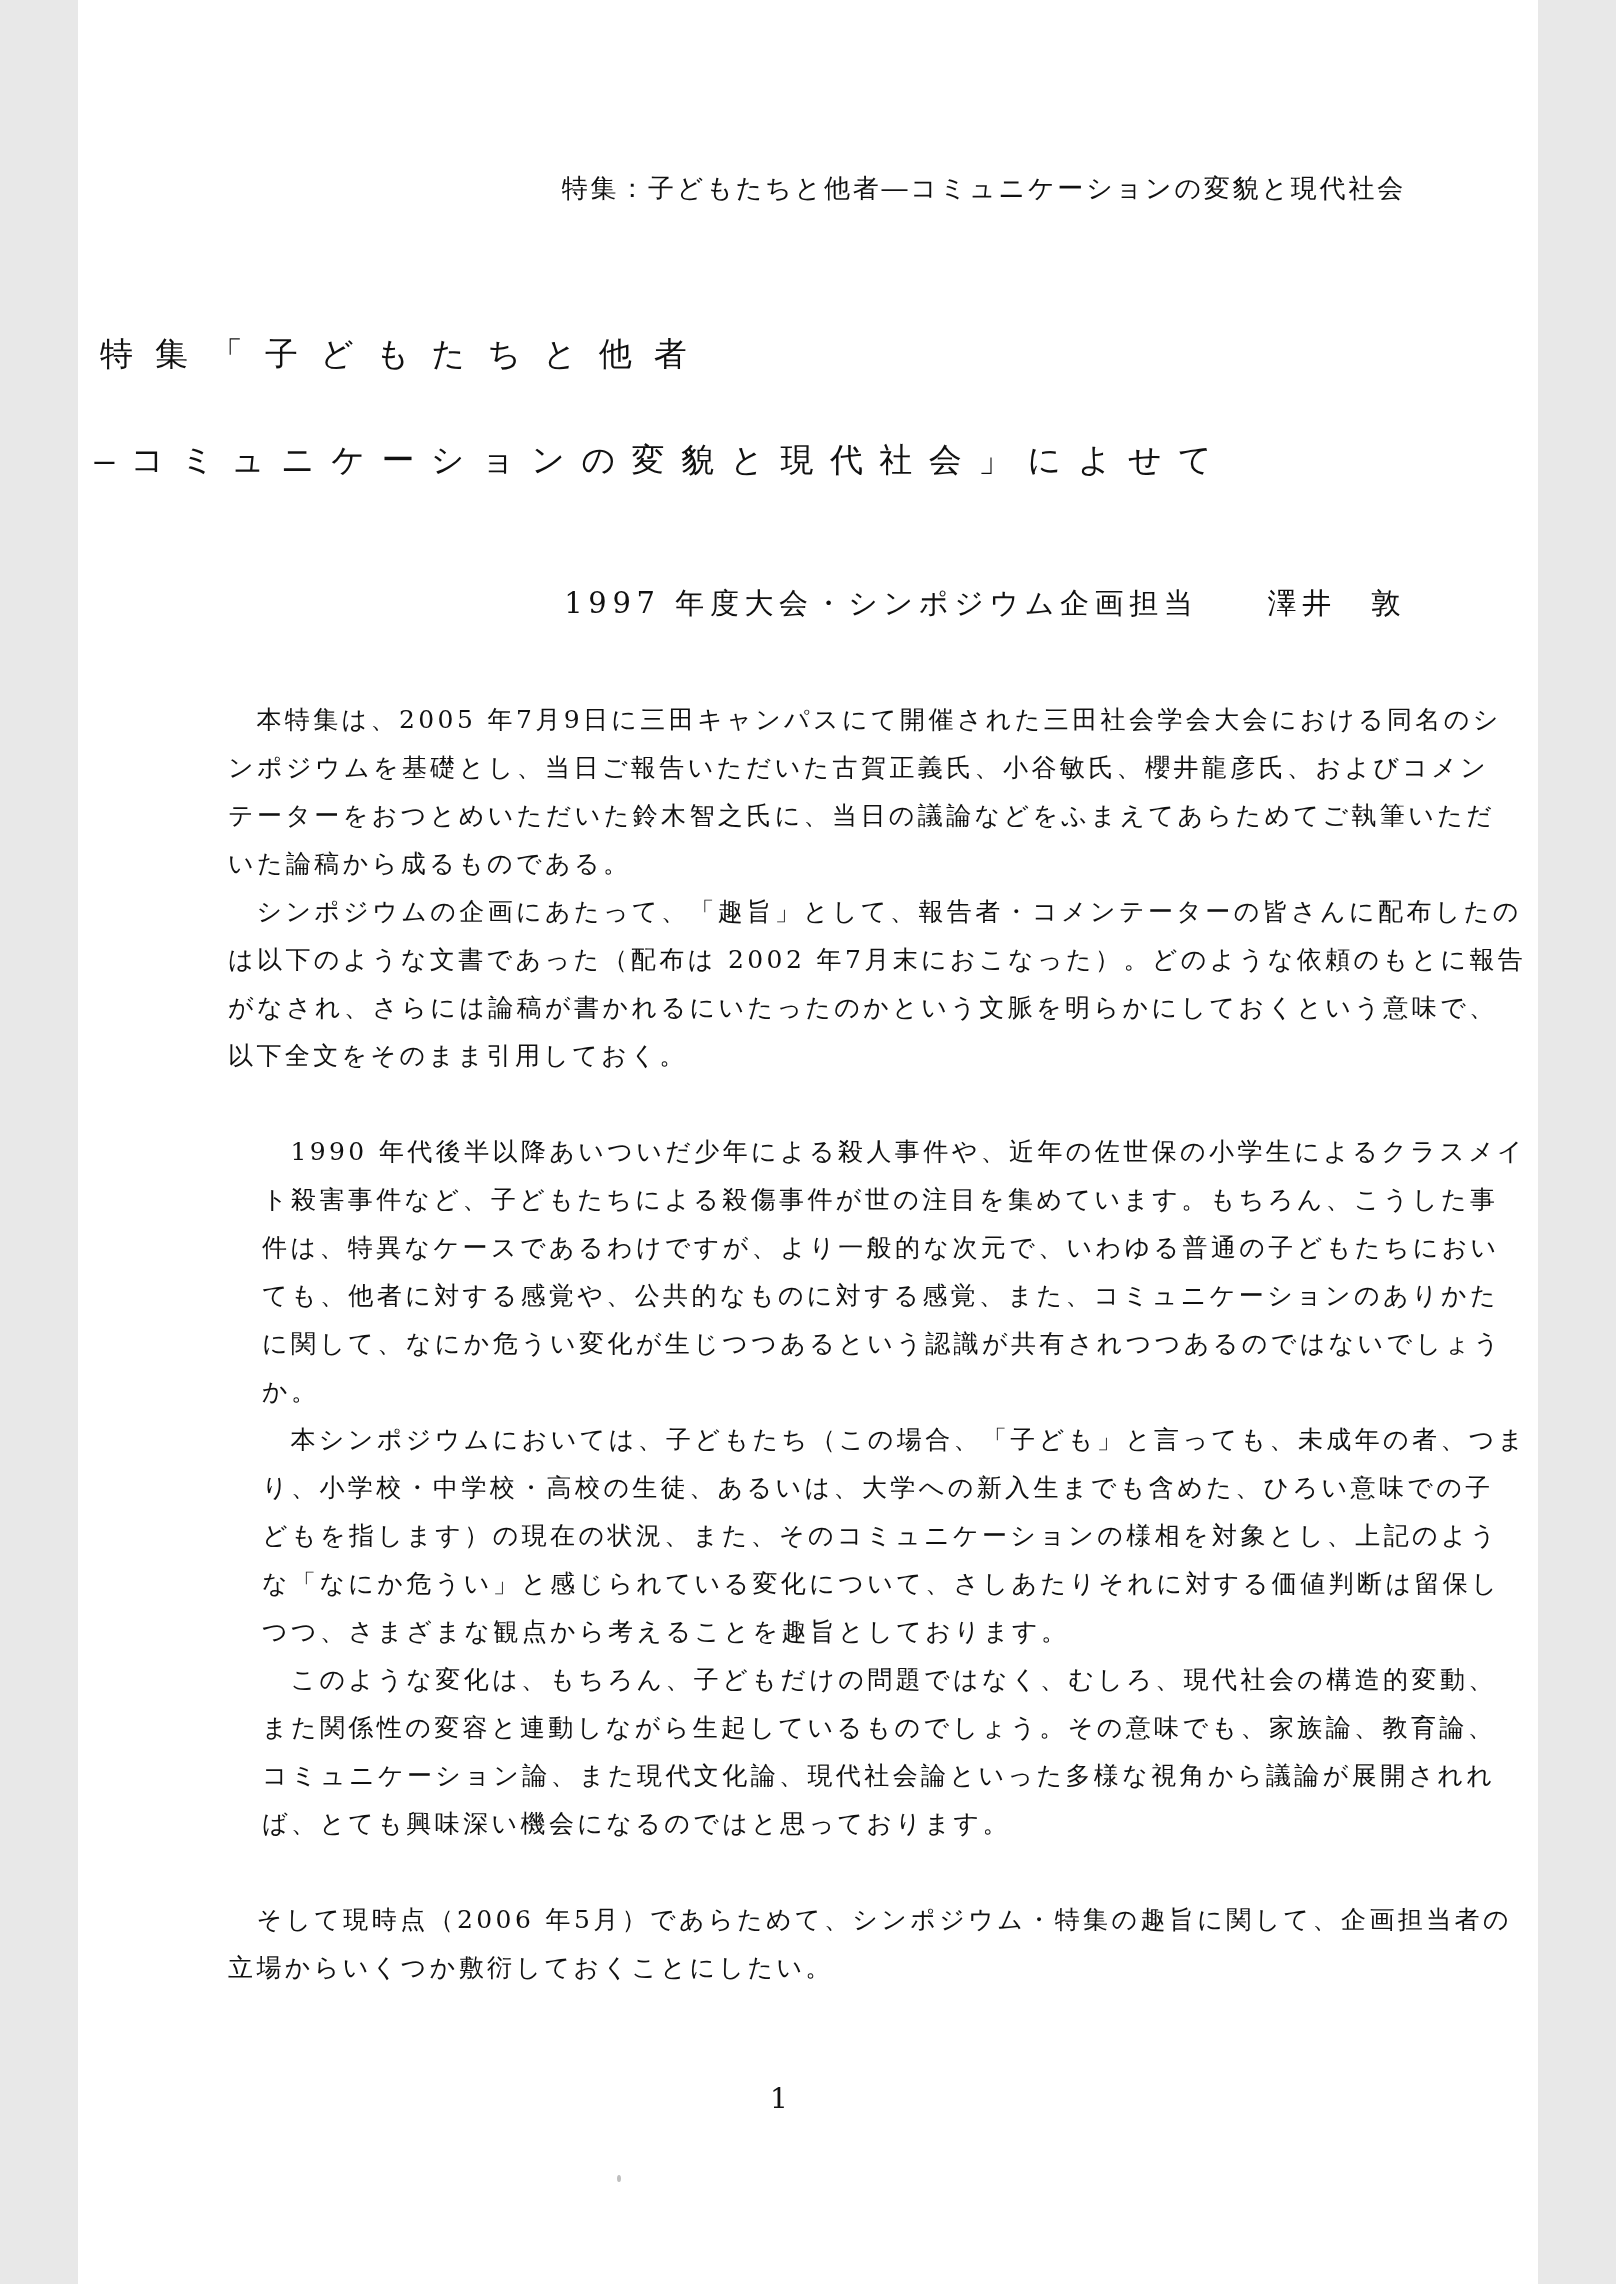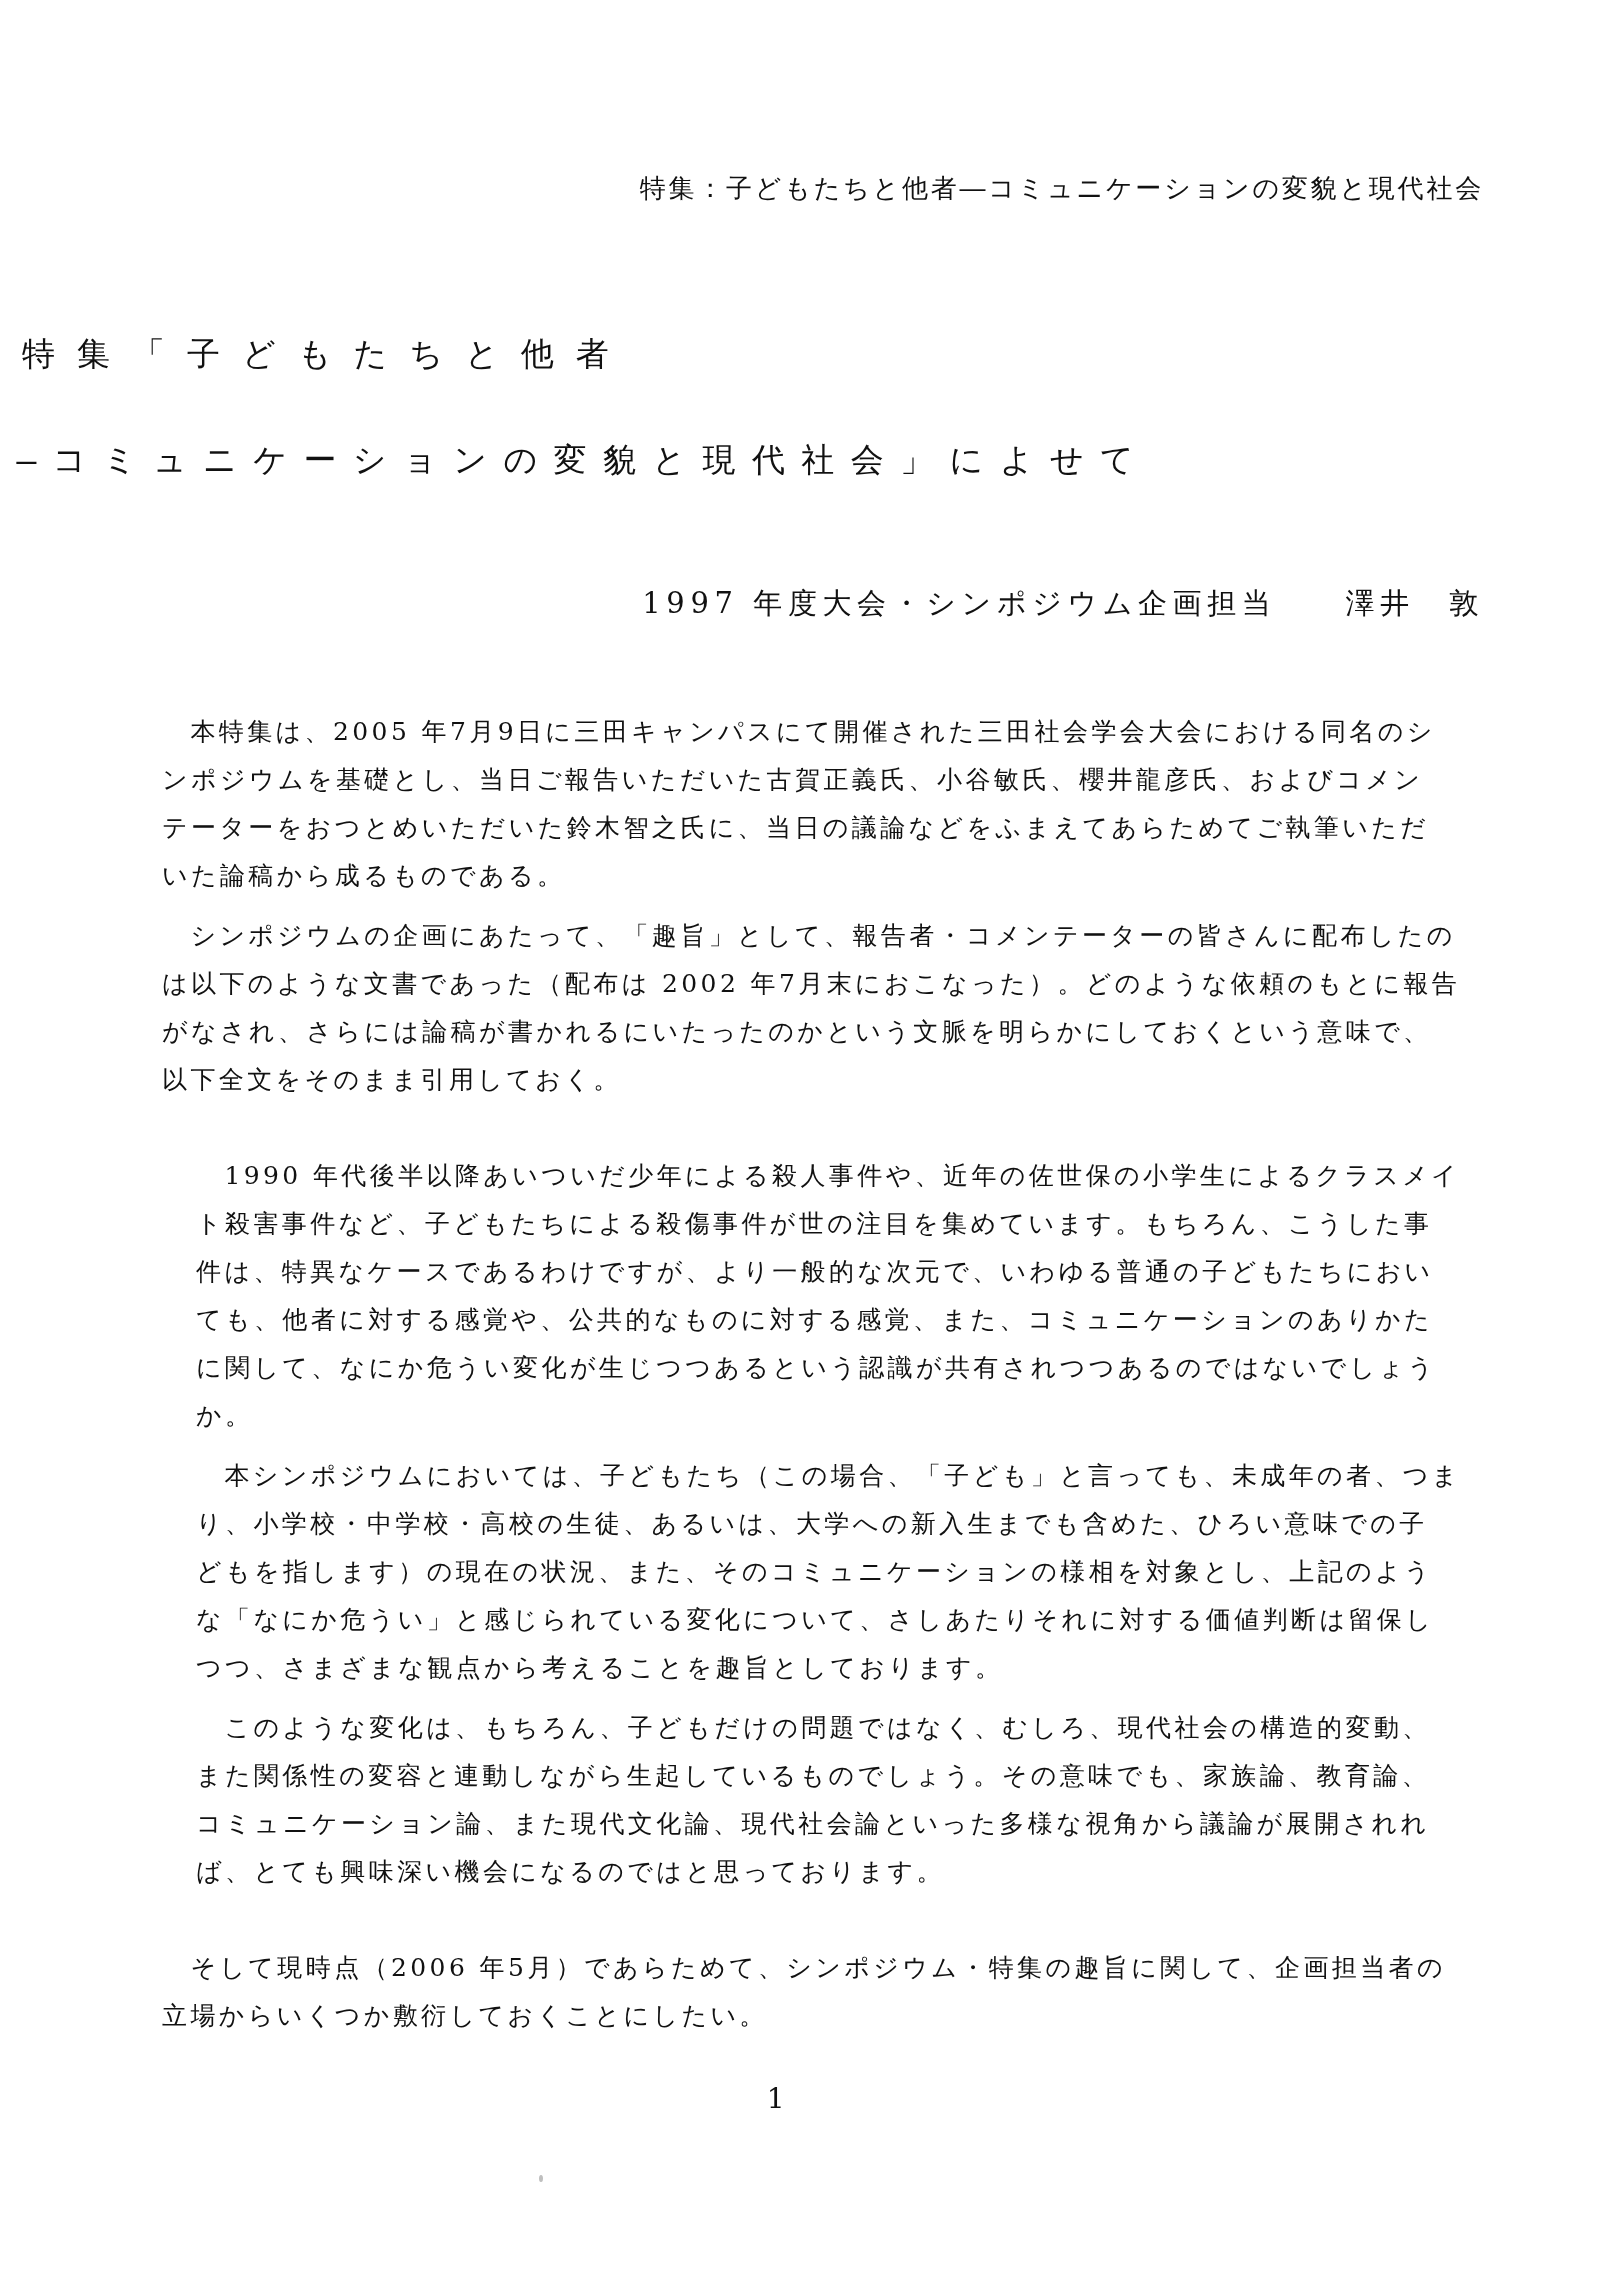--- a/index.html
+++ b/index.html
@@ -3,21 +3,21 @@
 <meta charset="utf-8">
 <title>Document</title>
 <style>
   html, body {
     margin: 0;
     padding: 0;
     background: #e8e8e8;
   }
   .page {
     position: relative;
-    width: 1616px;
+    width: 1460px;
     height: 2284px;
     margin: 0 auto;
     background: #ffffff;
     color: #111111;
     font-family: "DejaVu Serif", "Liberation Serif", serif;
     overflow: hidden;
   }
   .running-head {
     position: absolute;
     top: 171px;
@@ -60,21 +60,21 @@
     position: absolute;
     top: 696px;
     left: 150px;
     width: 1344px;
     font-size: 25px;
     line-height: 48px;
     letter-spacing: 3.4px;
     text-align: left;
   }
   .para {
-    margin: 12px;
+    margin: 0;
     white-space: pre-line; 
   }
   .quote-block {
     margin-top: 48px;
     margin-left: 34px;
     margin-right: 5.6px;
   }
   .closing {
     margin-top: 48px;
   }

